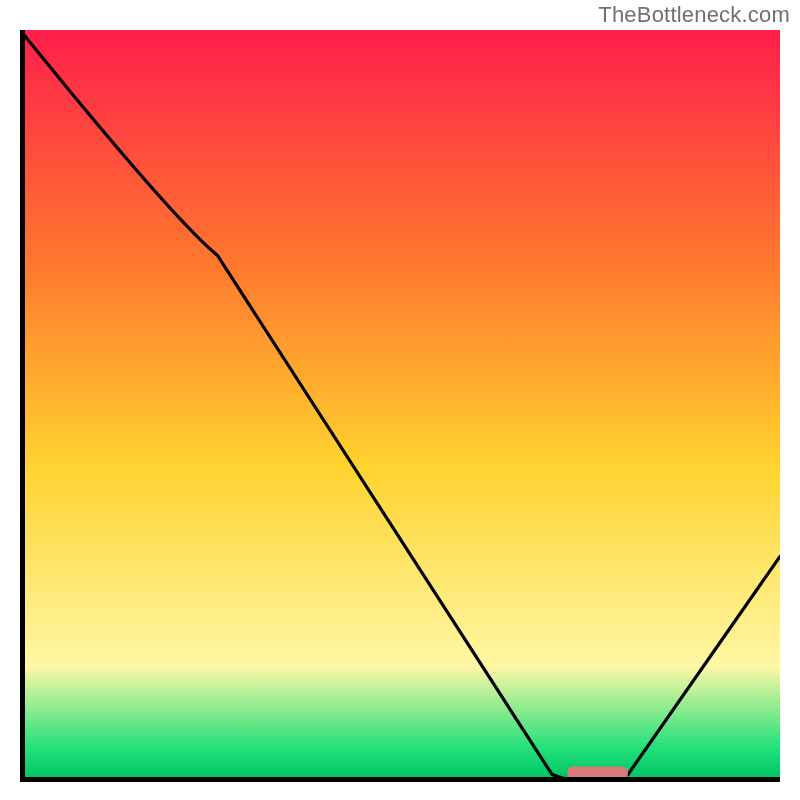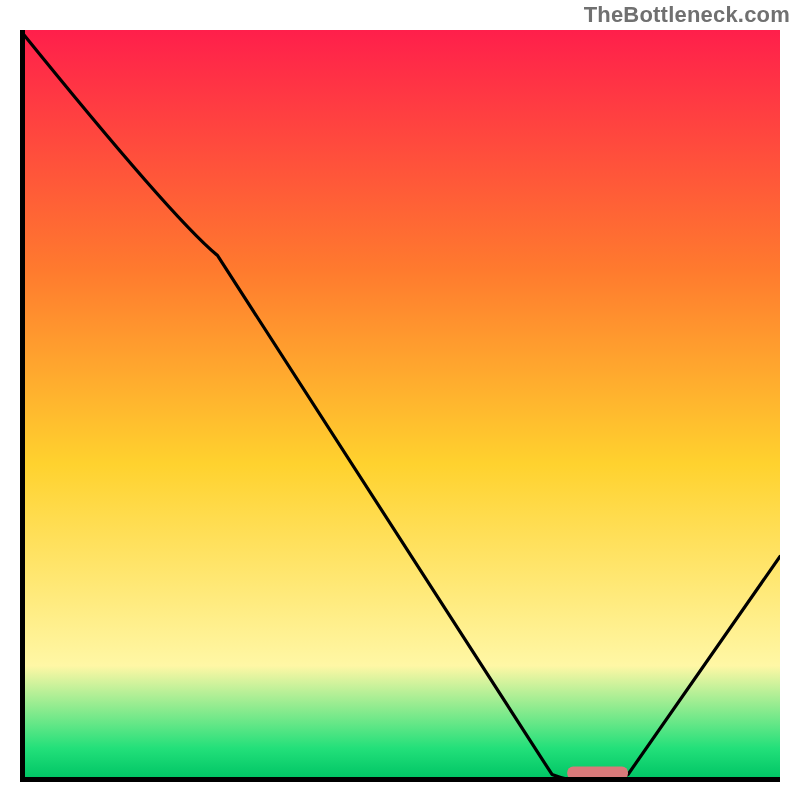--- a/index.html
+++ b/index.html
@@ -14,21 +14,21 @@
     position: relative;
     width: 800px;
     height: 800px;
     box-sizing: border-box;
   }
   .watermark {
     position: absolute;
     top: 2px;
     right: 10px;
     font-size: 22px;
-    font-weight: 700;
+    font-weight: 400;
     color: #707070;
     letter-spacing: 0.2px;
   }
   .plot {
     position: absolute;
     
     left: 20px;
     top: 30px;
     width: 760px;
     height: 752px;

